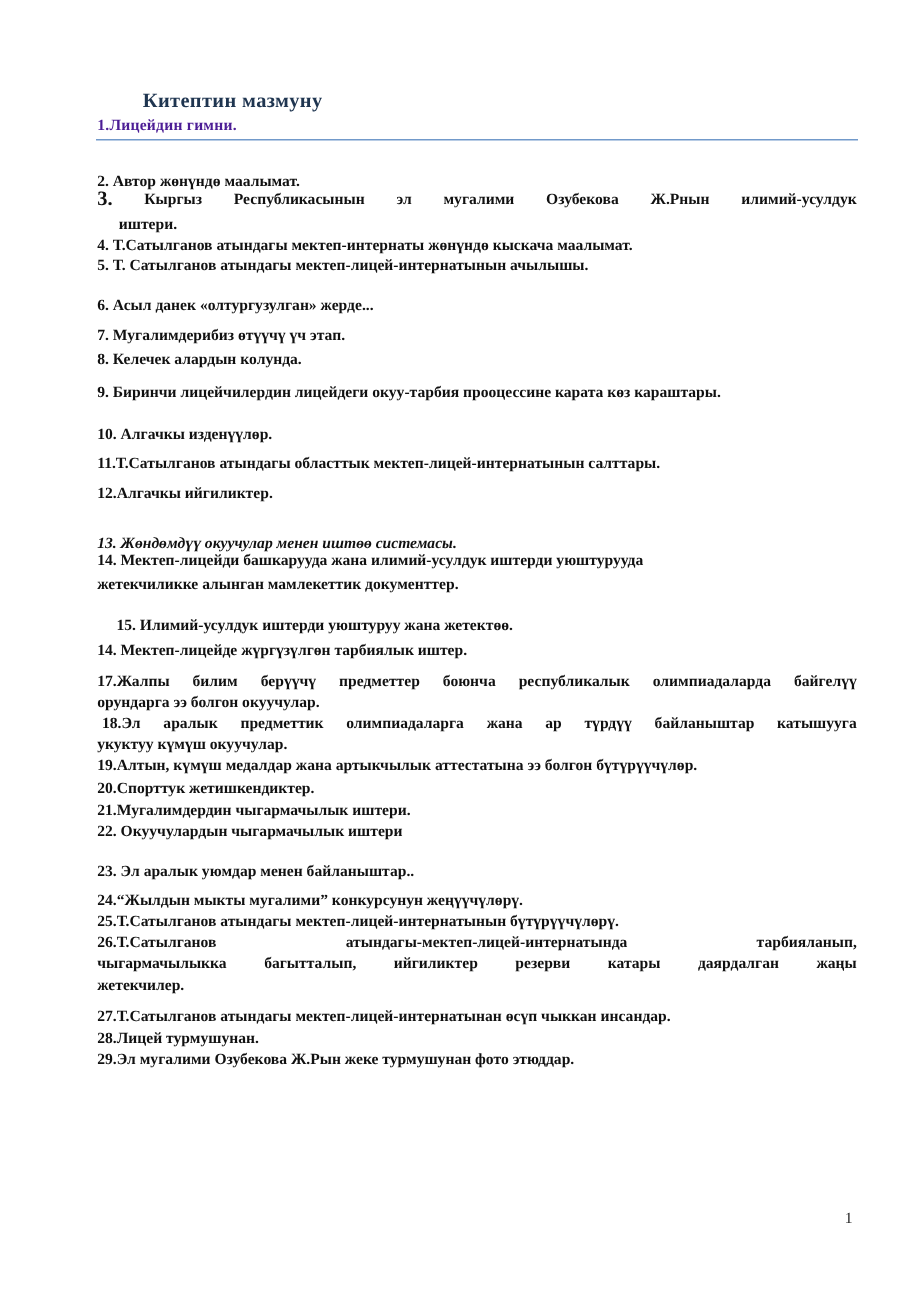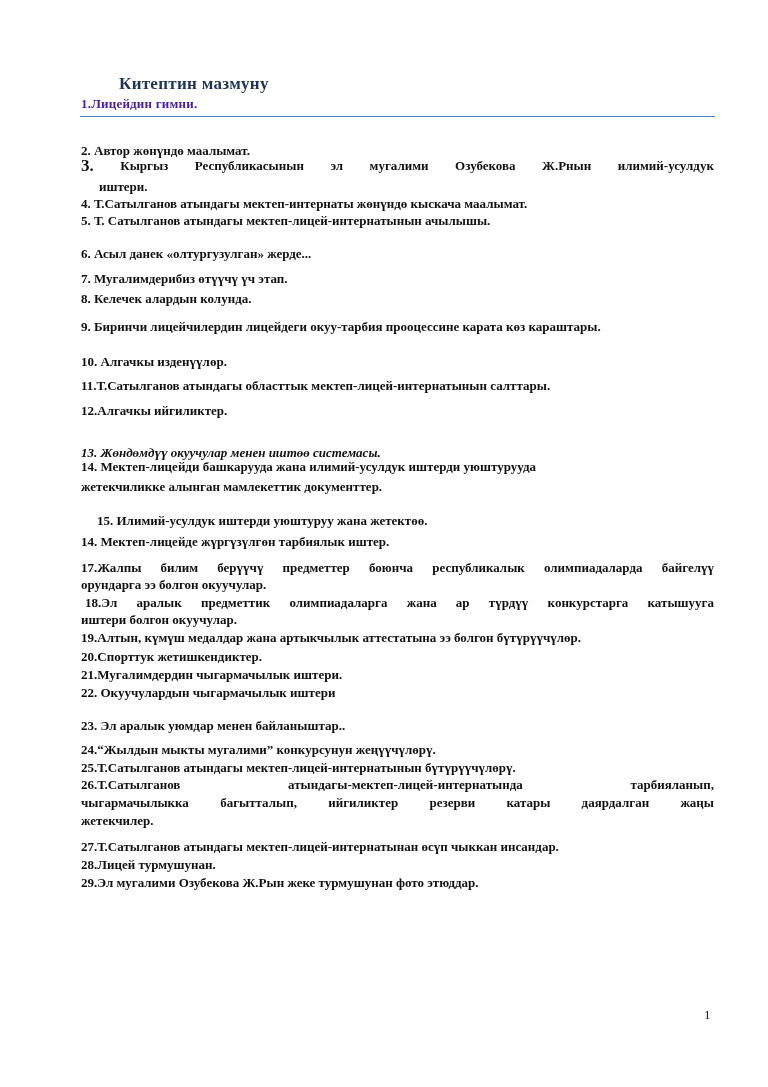--- a/index.html
+++ b/index.html
@@ -61,24 +61,24 @@
       </div>
       <div class="line" style="top: 576px;">орундарга ээ болгон окуучулар.</div>
       <div class="line just" style="top: 594px; left: 85px; width: 629px;">
         <span>18.Эл</span>
         <span>аралык</span>
         <span>предметтик</span>
         <span>олимпиадаларга</span>
         <span>жана</span>
         <span>ар</span>
         <span>түрдүү</span>
-        <span>конкурстарга</span>
+        <span>байланыштар</span>
         <span>катышууга</span>
       </div>
-      <div class="line" style="top: 611px;">иштери болгон окуучулар.</div>
+      <div class="line" style="top: 611px;">укуктуу күмүш окуучулар.</div>
       <div class="line" style="top: 629px;">19.Алтын, күмүш медалдар жана артыкчылык аттестатына ээ болгон бүтүрүүчүлөр.</div>
       <div class="line" style="top: 648px;">20.Спорттук жетишкендиктер.</div>
       <div class="line" style="top: 666px;">21.Мугалимдердин чыгармачылык  иштери.</div>
       <div class="line" style="top: 684px;">22. Окуучулардын чыгармачылык иштери</div>
       <div class="line" style="top: 717px;">23. Эл аралык уюмдар менен  байланыштар..</div>
       <div class="line" style="top: 741px;">24.“Жылдын мыкты мугалими” конкурсунун жеңүүчүлөрү.</div>
       <div class="line" style="top: 759px;">25.Т.Сатылганов атындагы мектеп-лицей-интернатынын бүтүрүүчүлөрү.</div>
       <div class="line just" style="top: 776px;">
         <span>26.Т.Сатылганов</span>
         <span>атындагы-мектеп-лицей-интернатында</span>

